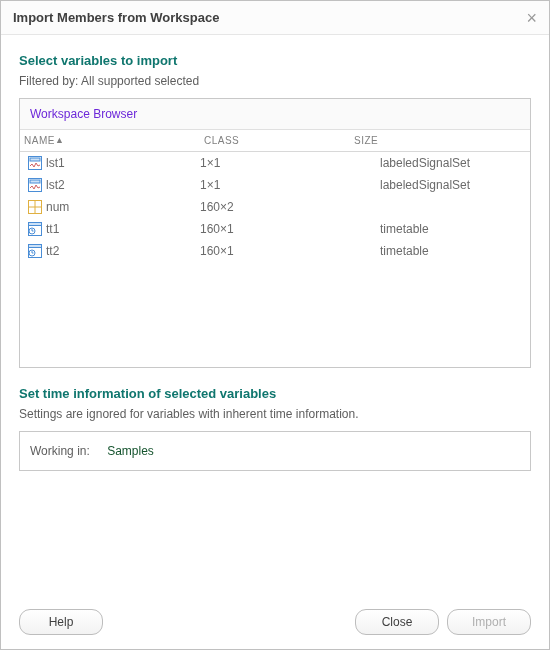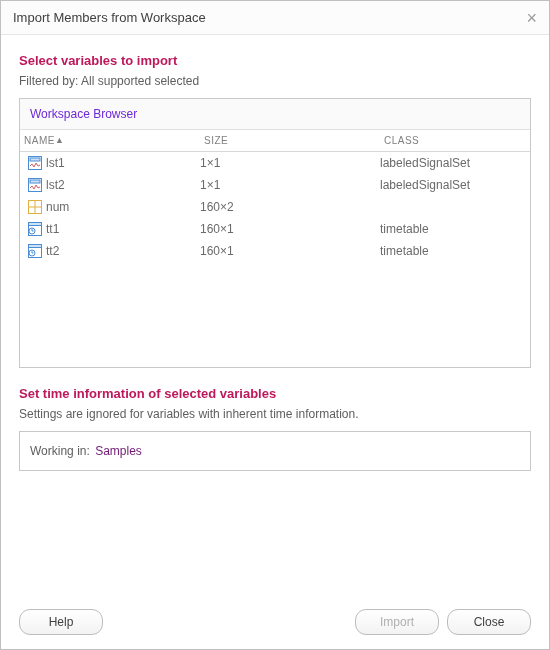--- a/index.html
+++ b/index.html
@@ -22,41 +22,41 @@
     display: flex;
     align-items: center;
     justify-content: space-between;
     height: 34px;
     padding: 0 10px 0 12px;
     border-bottom: 1px solid #e6e6e6;
     background: #fcfcfc;
   }
   .titlebar .title {
     font-size: 13px;
-    font-weight: normal;
+    font-weight: bold;
     color: #404040;
   }
   .titlebar .close-x {
     font-size: 18px;
     color: #9a9a9a;
     cursor: pointer;
     line-height: 1;
     padding: 2px 2px;
   }
   .content {
     flex: 1 1 auto;
     padding: 18px 18px 0 18px;
     display: flex;
     flex-direction: column;
     background: #fff;
   }
   .section-heading {
     font-size: 13px;
     font-weight: bold;
-    color: #be185d;
+    color: #0f766e;
     margin-bottom: 6px;
   }
   .subtext {
     font-size: 12px;
     color: #5e5e5e;
     margin-bottom: 10px;
   }
   .ws-panel {
     border: 1px solid #c8c8c8;
     background: #fff;
@@ -121,21 +121,21 @@
   }
   .time-panel {
     border: 1px solid #c8c8c8;
     background: #fff;
     padding: 12px 10px;
     margin-bottom: 16px;
     font-size: 12px;
     color: #5e5e5e;
   }
   .time-label { color: #5e5e5e; }
-  .time-value { color: #701a75; margin-left: 2px; }
+  .time-value { color: #14532d; margin-left: 14px; }
   .hint-text {
     font-size: 12px;
     color: #404040;
     margin-bottom: 4px;
   }
   .spacer { flex: 1 1 auto; }
   .button-bar {
     display: flex;
     align-items: center;
     padding: 14px 18px;
@@ -177,22 +177,22 @@
     </div>
 
     <div class="ws-panel">
       <div class="ws-panel-header">Workspace Browser</div>
       <div class="ws-table">
         <div class="ws-head-row">
           <div class="col col-name">
             <span>NAME</span>
             <span class="sort-ind">▲</span>
           </div>
+          <div class="col col-class">CLASS</div>
           <div class="col col-size">SIZE</div>
-          <div class="col col-class">CLASS</div>
         </div>
         <div id="ws-rows">
             <div class="ws-row">
               <span class="icon">
                 <svg class="var-icon" viewBox="0 0 14 14">
                   <rect x="0.5" y="0.5" width="13" height="13" fill="#fff" stroke="#4a8dd6"></rect>
                   <rect x="2" y="2" width="10" height="3" fill="#cde2f7" stroke="#4a8dd6"></rect>
                   <path d="M2 10 L4 8 L6 11 L8 7 L10 10 L12 9" fill="none" stroke="#d06060"></path>
                 </svg>
               </span>
@@ -263,17 +263,17 @@
       <span class="time-value">Samples</span>
     </div>
 
 
     <div class="spacer"></div>
   </div>
 
   <div class="button-bar">
     <button class="btn">Help</button>
     <div class="fill"></div>
+    <button class="btn">Close</button>
     <button class="btn disabled">Import</button>
-    <button class="btn">Close</button>
   </div>
 
 </div>
 
 </body></html>

